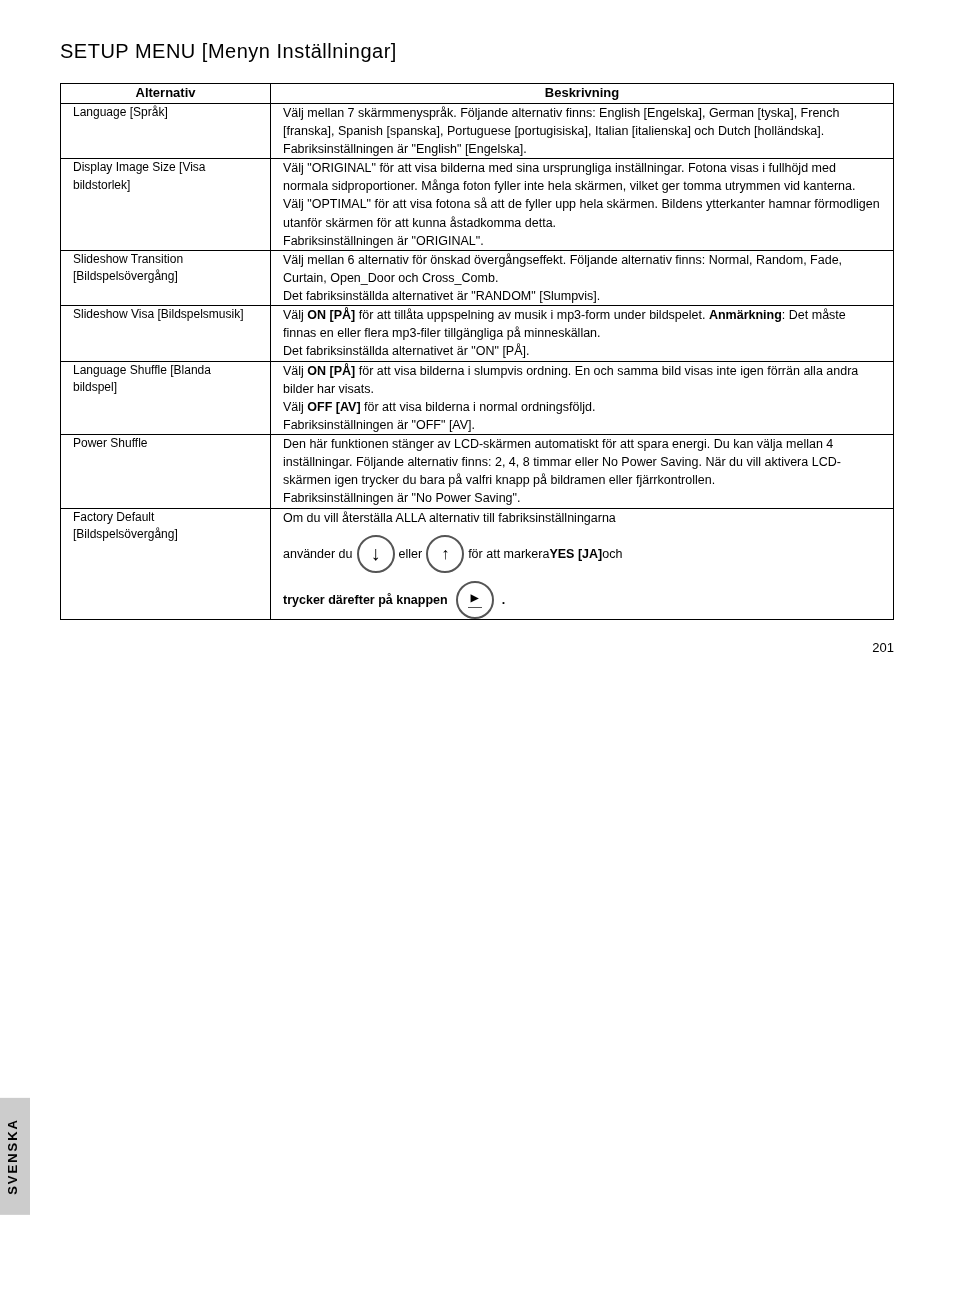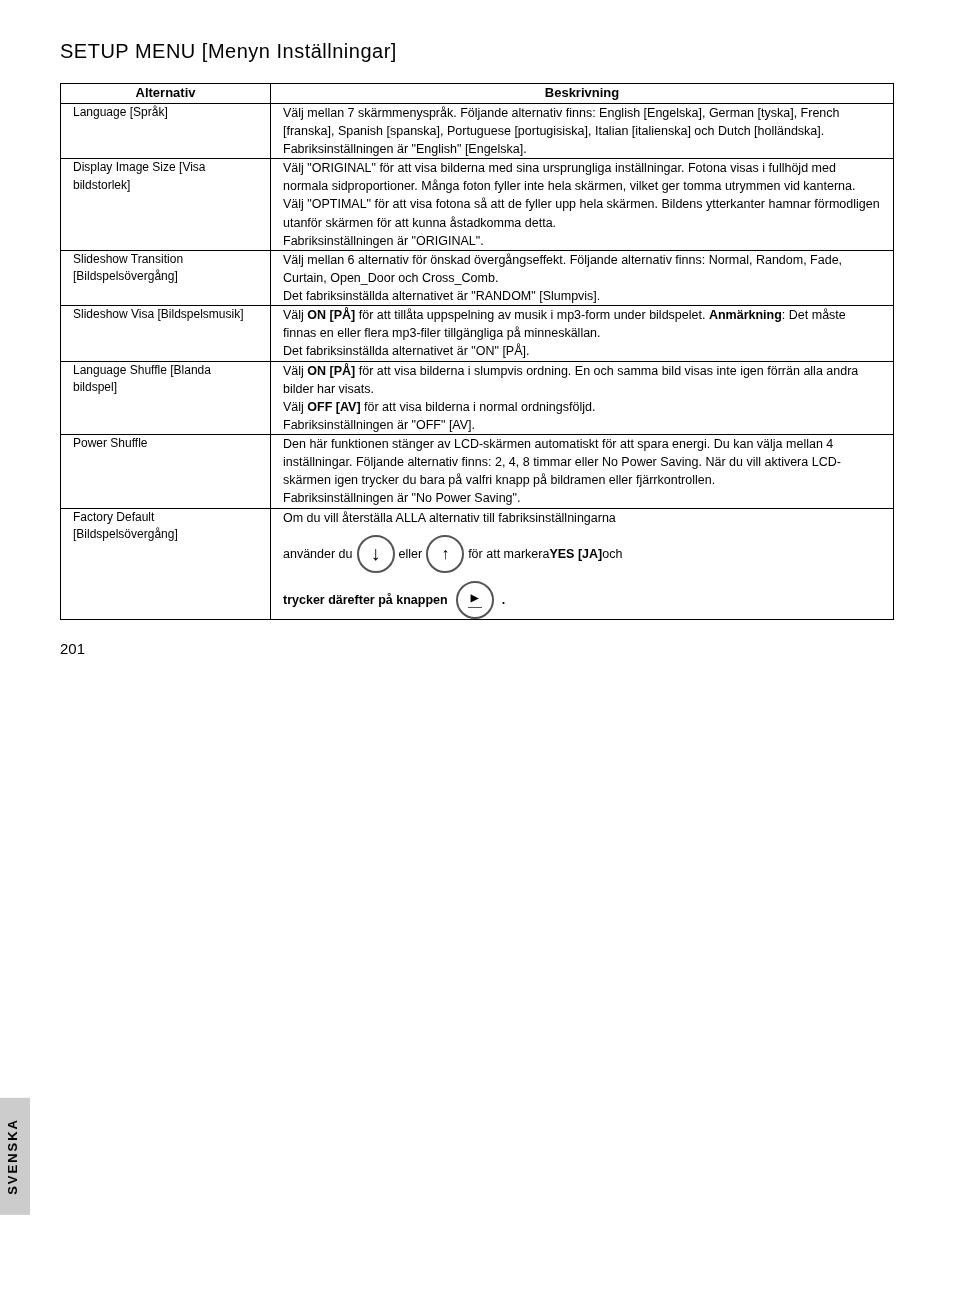--- a/index.html
+++ b/index.html
@@ -81,23 +81,23 @@
       border-radius: 50%;
       border: 2px solid #555;
       font-size: 12px;
       vertical-align: middle;
       margin: 0 4px;
       background: #fff;
       flex-direction: column;
     }
 
     .page-number {
-      text-align: left;
+      text-align: right;
       margin-top: 20px;
-      font-size: 15px;
+      font-size: 13px;
     }
 
     .sidebar-svenska {
       position: absolute;
       left: 0;
       bottom: 80px;
       width: 30px;
       background: #ccc;
       writing-mode: vertical-rl;
       transform: rotate(180deg);

